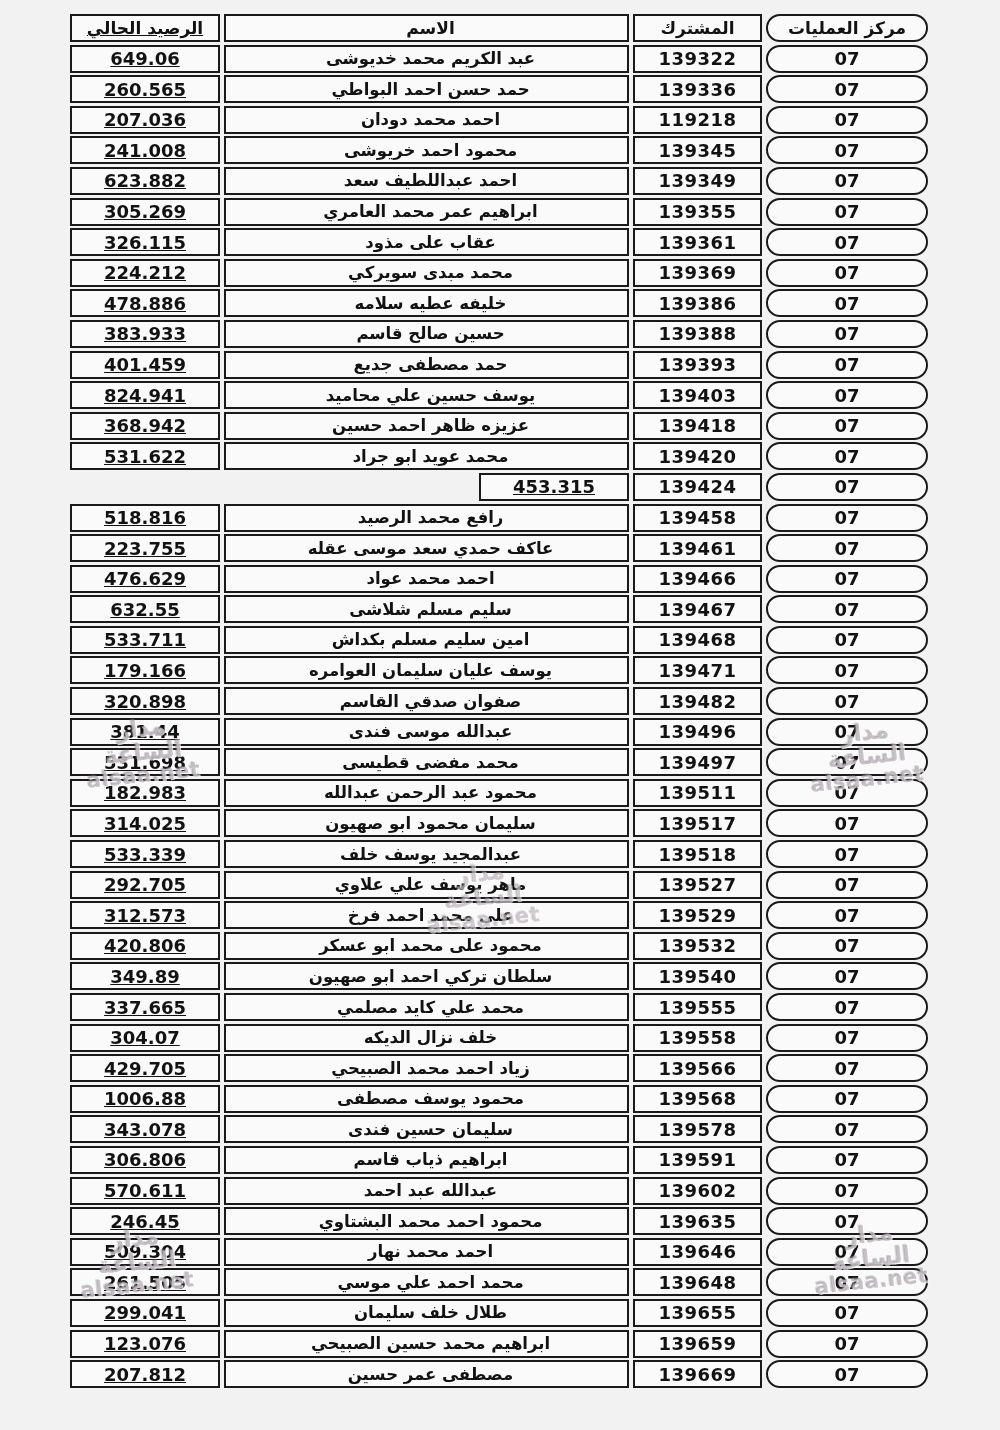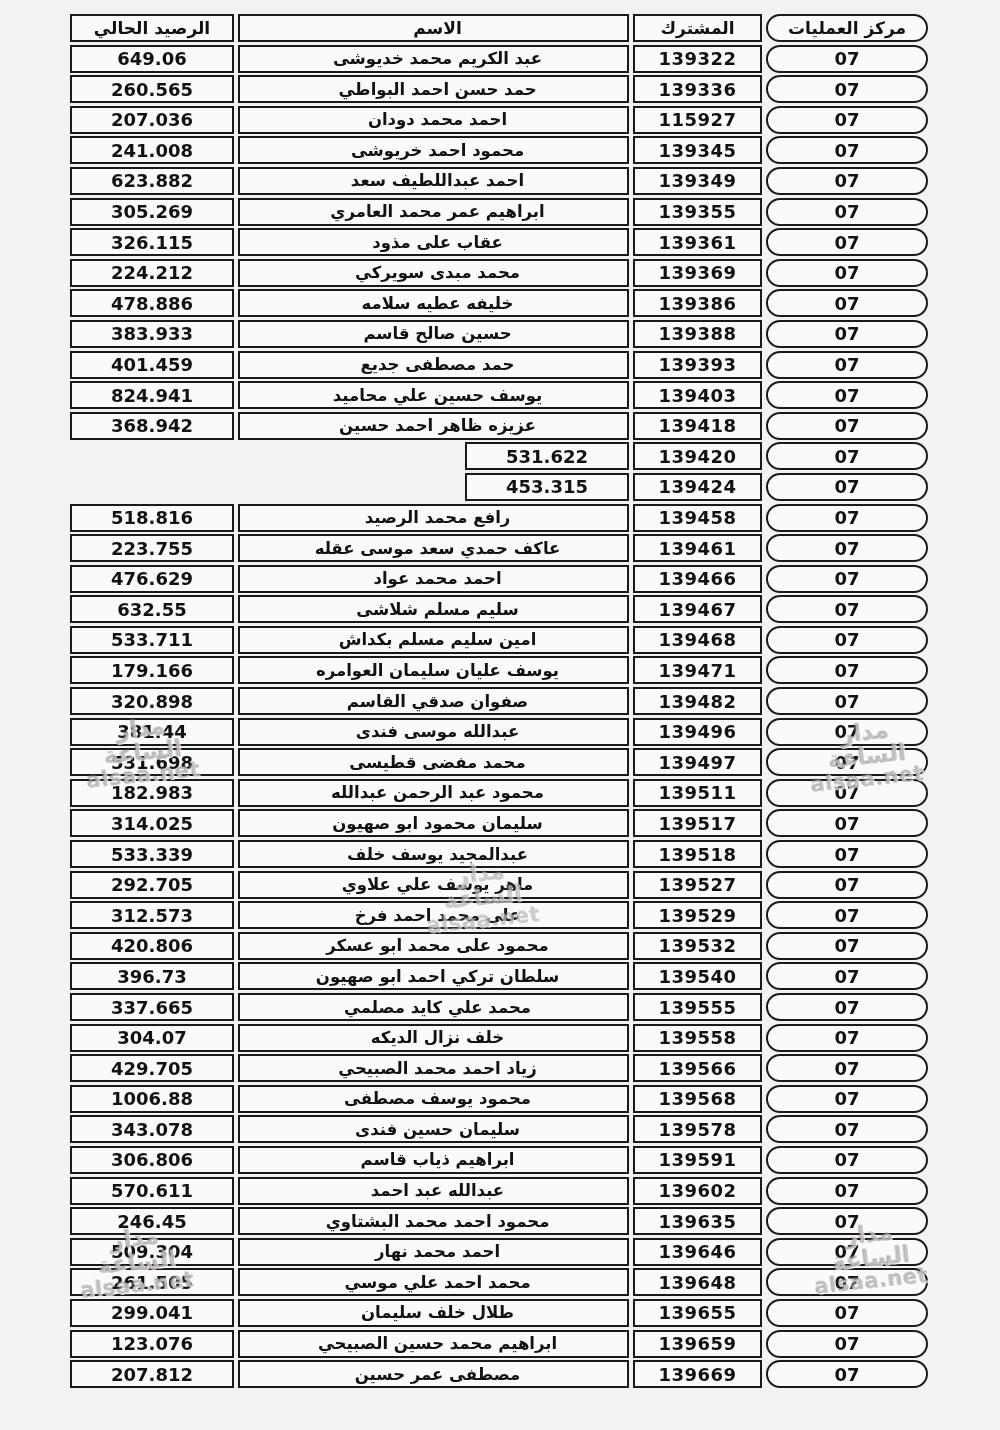--- a/index.html
+++ b/index.html
@@ -16,21 +16,21 @@
   }
   .row{display:flex;column-gap:4px;}
   .cell{
     box-sizing:border-box;border:2px solid #1a1a1a;background:#fbfafb;
     height:28px;display:flex;align-items:center;justify-content:center;
     font-weight:700;color:#121212;white-space:nowrap;overflow:hidden;
   }
   .c-center{width:162px;font-size:18px;border-radius:14px;}
   .c-sub{width:129px;font-size:18px;letter-spacing:.5px;}
   .c-name{flex:1;font-size:16.5px;padding-left:8px;}
-  .c-bal{width:164px;font-size:18px;}
+  .c-bal{width:150px;font-size:18px;text-decoration:underline;}
   .header .cell{font-size:17px;}
   
   .wm{
     position:absolute;width:110px;text-align:center;
     transform:rotate(-6deg);pointer-events:none;line-height:1.05;
     color:rgba(156,150,156,.55);font-weight:700;
     text-shadow:1px 1px 0 rgba(255,255,255,.75), -1px -1px 0 rgba(110,110,110,.25);
   }
   .wm .ar{display:block;font-size:23px;}
   .wm .url{display:block;font-size:21px;letter-spacing:.5px;}
@@ -60,21 +60,21 @@
         <div class="cell c-bal">649.06</div>
       </div>
       <div class="row">
         <div class="cell c-center">07</div>
         <div class="cell c-sub">139336</div>
         <div class="cell c-name">حمد حسن احمد البواطي</div>
         <div class="cell c-bal">260.565</div>
       </div>
       <div class="row">
         <div class="cell c-center">07</div>
-        <div class="cell c-sub">115927</div>
+        <div class="cell c-sub">119218</div>
         <div class="cell c-name">احمد محمد دودان</div>
         <div class="cell c-bal">207.036</div>
       </div>
       <div class="row">
         <div class="cell c-center">07</div>
         <div class="cell c-sub">139345</div>
         <div class="cell c-name">محمود احمد خريوشى</div>
         <div class="cell c-bal">241.008</div>
       </div>
       <div class="row">
@@ -127,20 +127,21 @@
       </div>
       <div class="row">
         <div class="cell c-center">07</div>
         <div class="cell c-sub">139418</div>
         <div class="cell c-name">عزيزه ظاهر احمد حسين</div>
         <div class="cell c-bal">368.942</div>
       </div>
       <div class="row">
         <div class="cell c-center">07</div>
         <div class="cell c-sub">139420</div>
+        <div class="cell c-name">محمد عويد ابو جراد</div>
         <div class="cell c-bal">531.622</div>
       </div>
       <div class="row">
         <div class="cell c-center">07</div>
         <div class="cell c-sub">139424</div>
         <div class="cell c-bal">453.315</div>
       </div>
       <div class="row">
         <div class="cell c-center">07</div>
         <div class="cell c-sub">139458</div>
@@ -228,21 +229,21 @@
       <div class="row">
         <div class="cell c-center">07</div>
         <div class="cell c-sub">139532</div>
         <div class="cell c-name">محمود على محمد ابو عسكر</div>
         <div class="cell c-bal">420.806</div>
       </div>
       <div class="row">
         <div class="cell c-center">07</div>
         <div class="cell c-sub">139540</div>
         <div class="cell c-name">سلطان تركي احمد ابو صهيون</div>
-        <div class="cell c-bal">396.73</div>
+        <div class="cell c-bal">349.89</div>
       </div>
       <div class="row">
         <div class="cell c-center">07</div>
         <div class="cell c-sub">139555</div>
         <div class="cell c-name">محمد علي كايد مصلمي</div>
         <div class="cell c-bal">337.665</div>
       </div>
       <div class="row">
         <div class="cell c-center">07</div>
         <div class="cell c-sub">139558</div>

